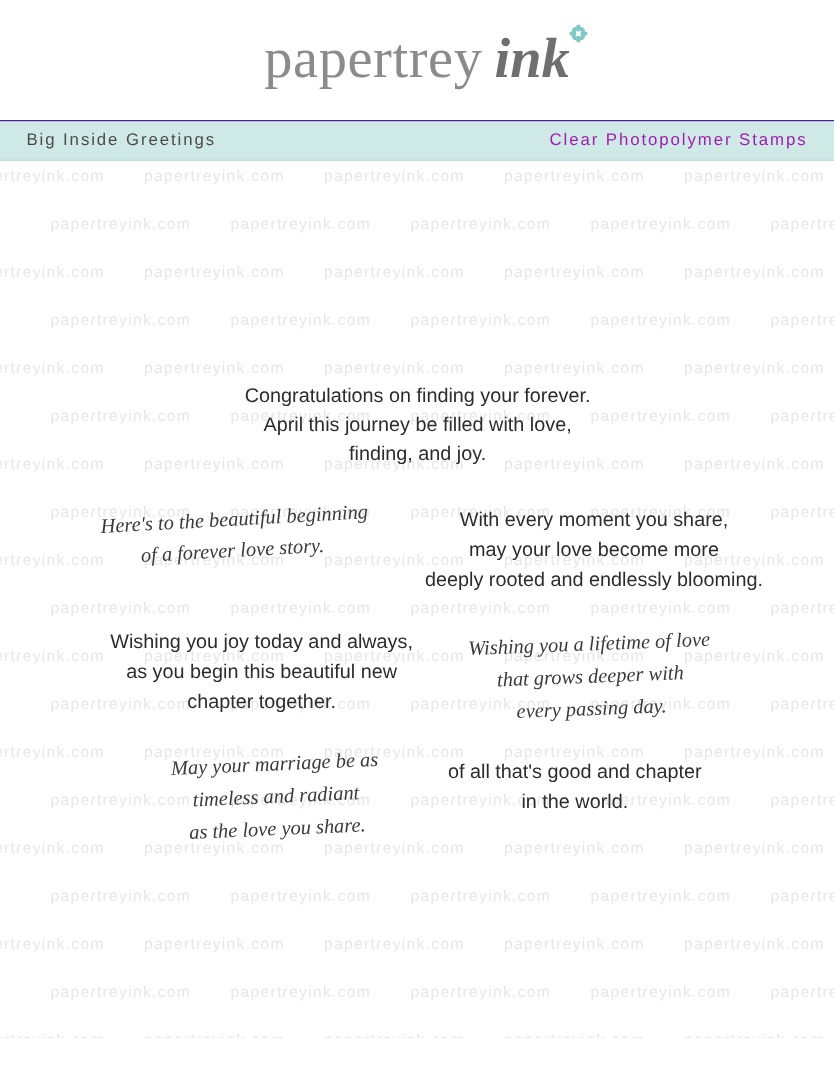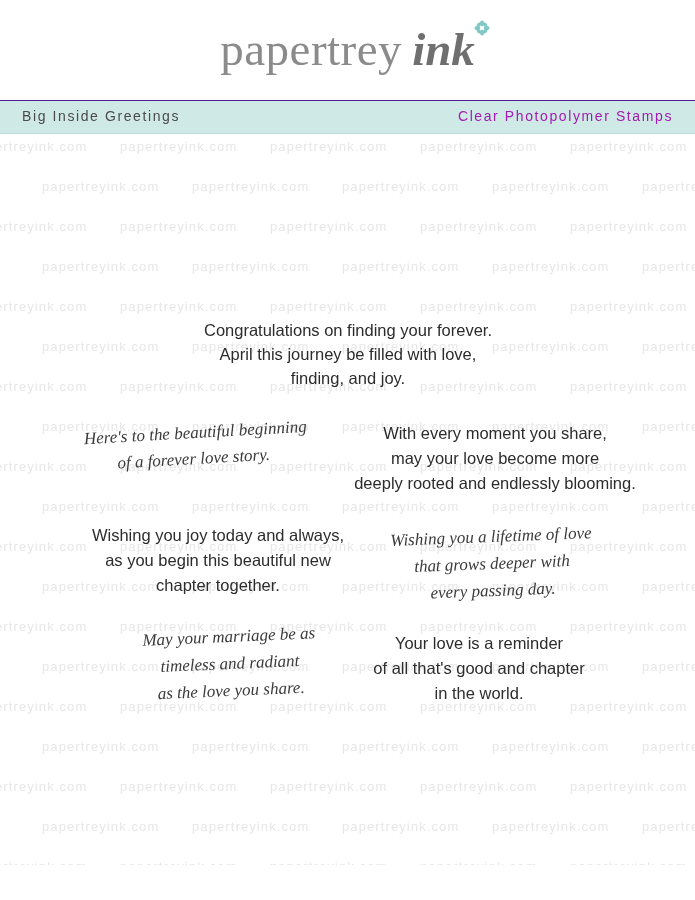--- a/index.html
+++ b/index.html
@@ -250,19 +250,18 @@
       <span class="line">every passing day.</span>
     </div>
 
     <div class="stamp script" id="stamp-marriage">
       <span class="line">May your marriage be as</span>
       <span class="line">timeless and radiant</span>
       <span class="line">as the love you share.</span>
     </div>
 
     <div class="stamp serif" id="stamp-reminder">
-      <span class="line">Your love is a reminder</span>
       <span class="line">of all that's good and chapter</span>
       <span class="line">in the world.</span>
     </div>
 
   </div>
 </div>
 
 </body></html>

